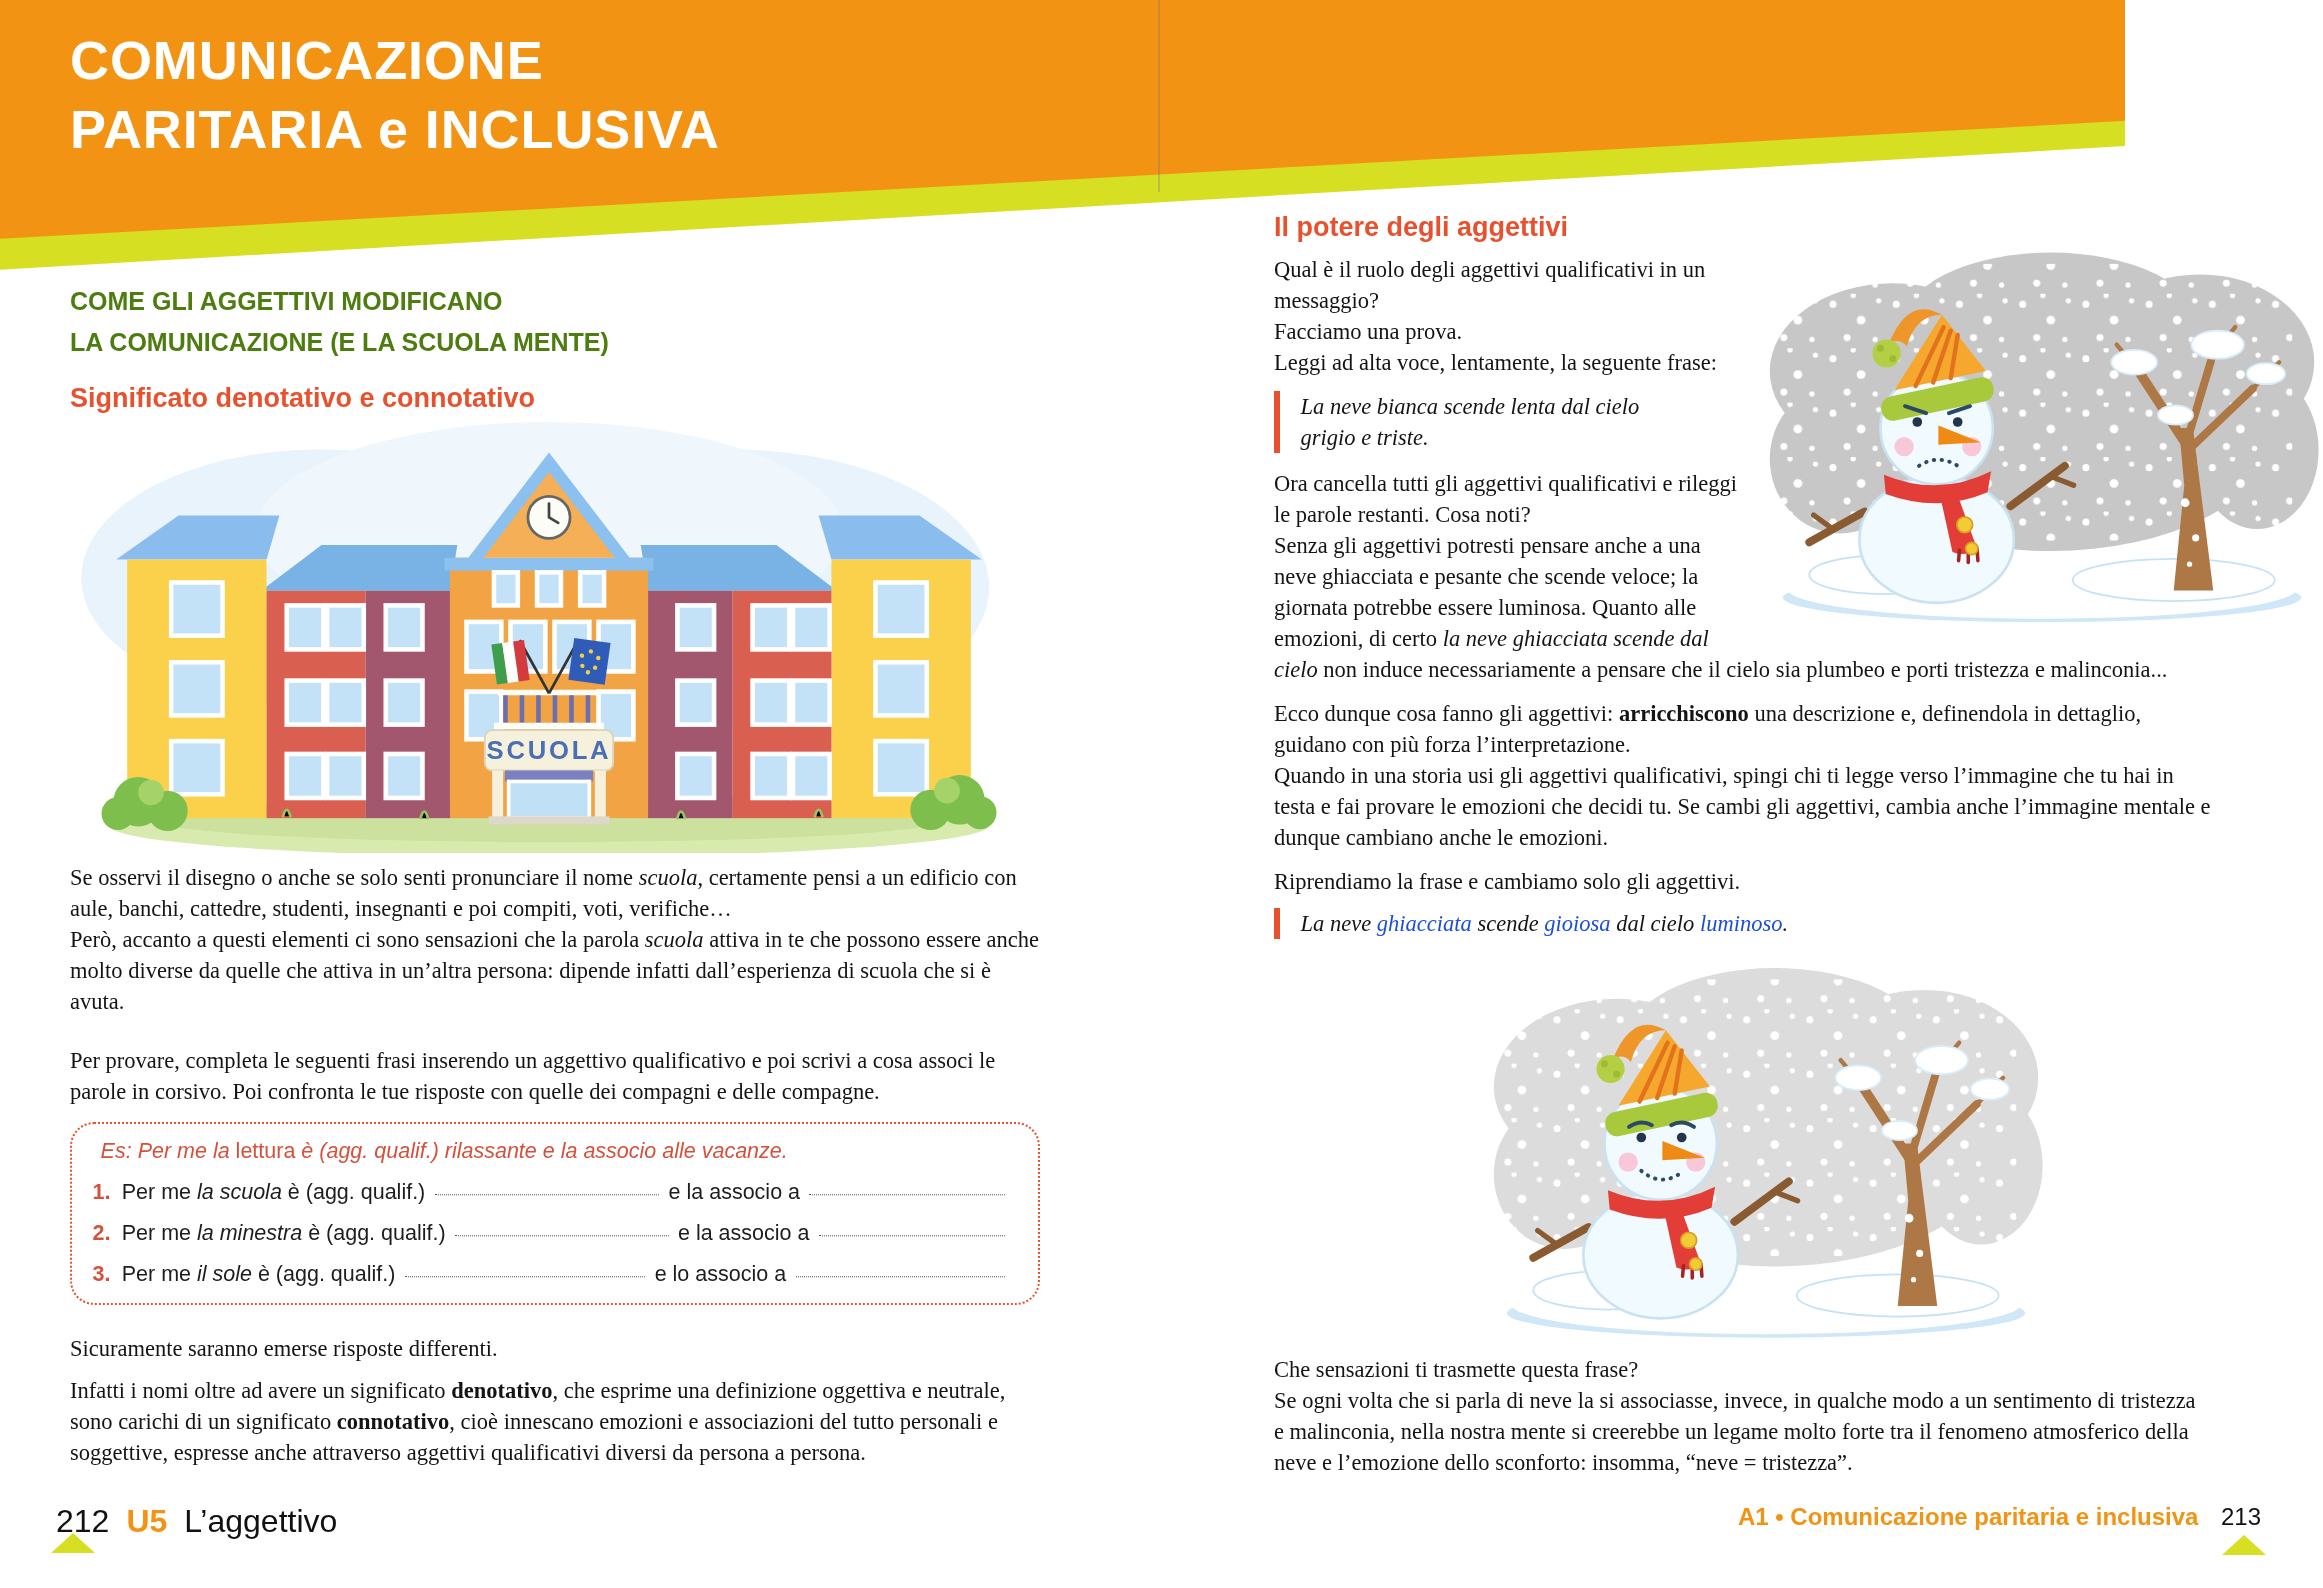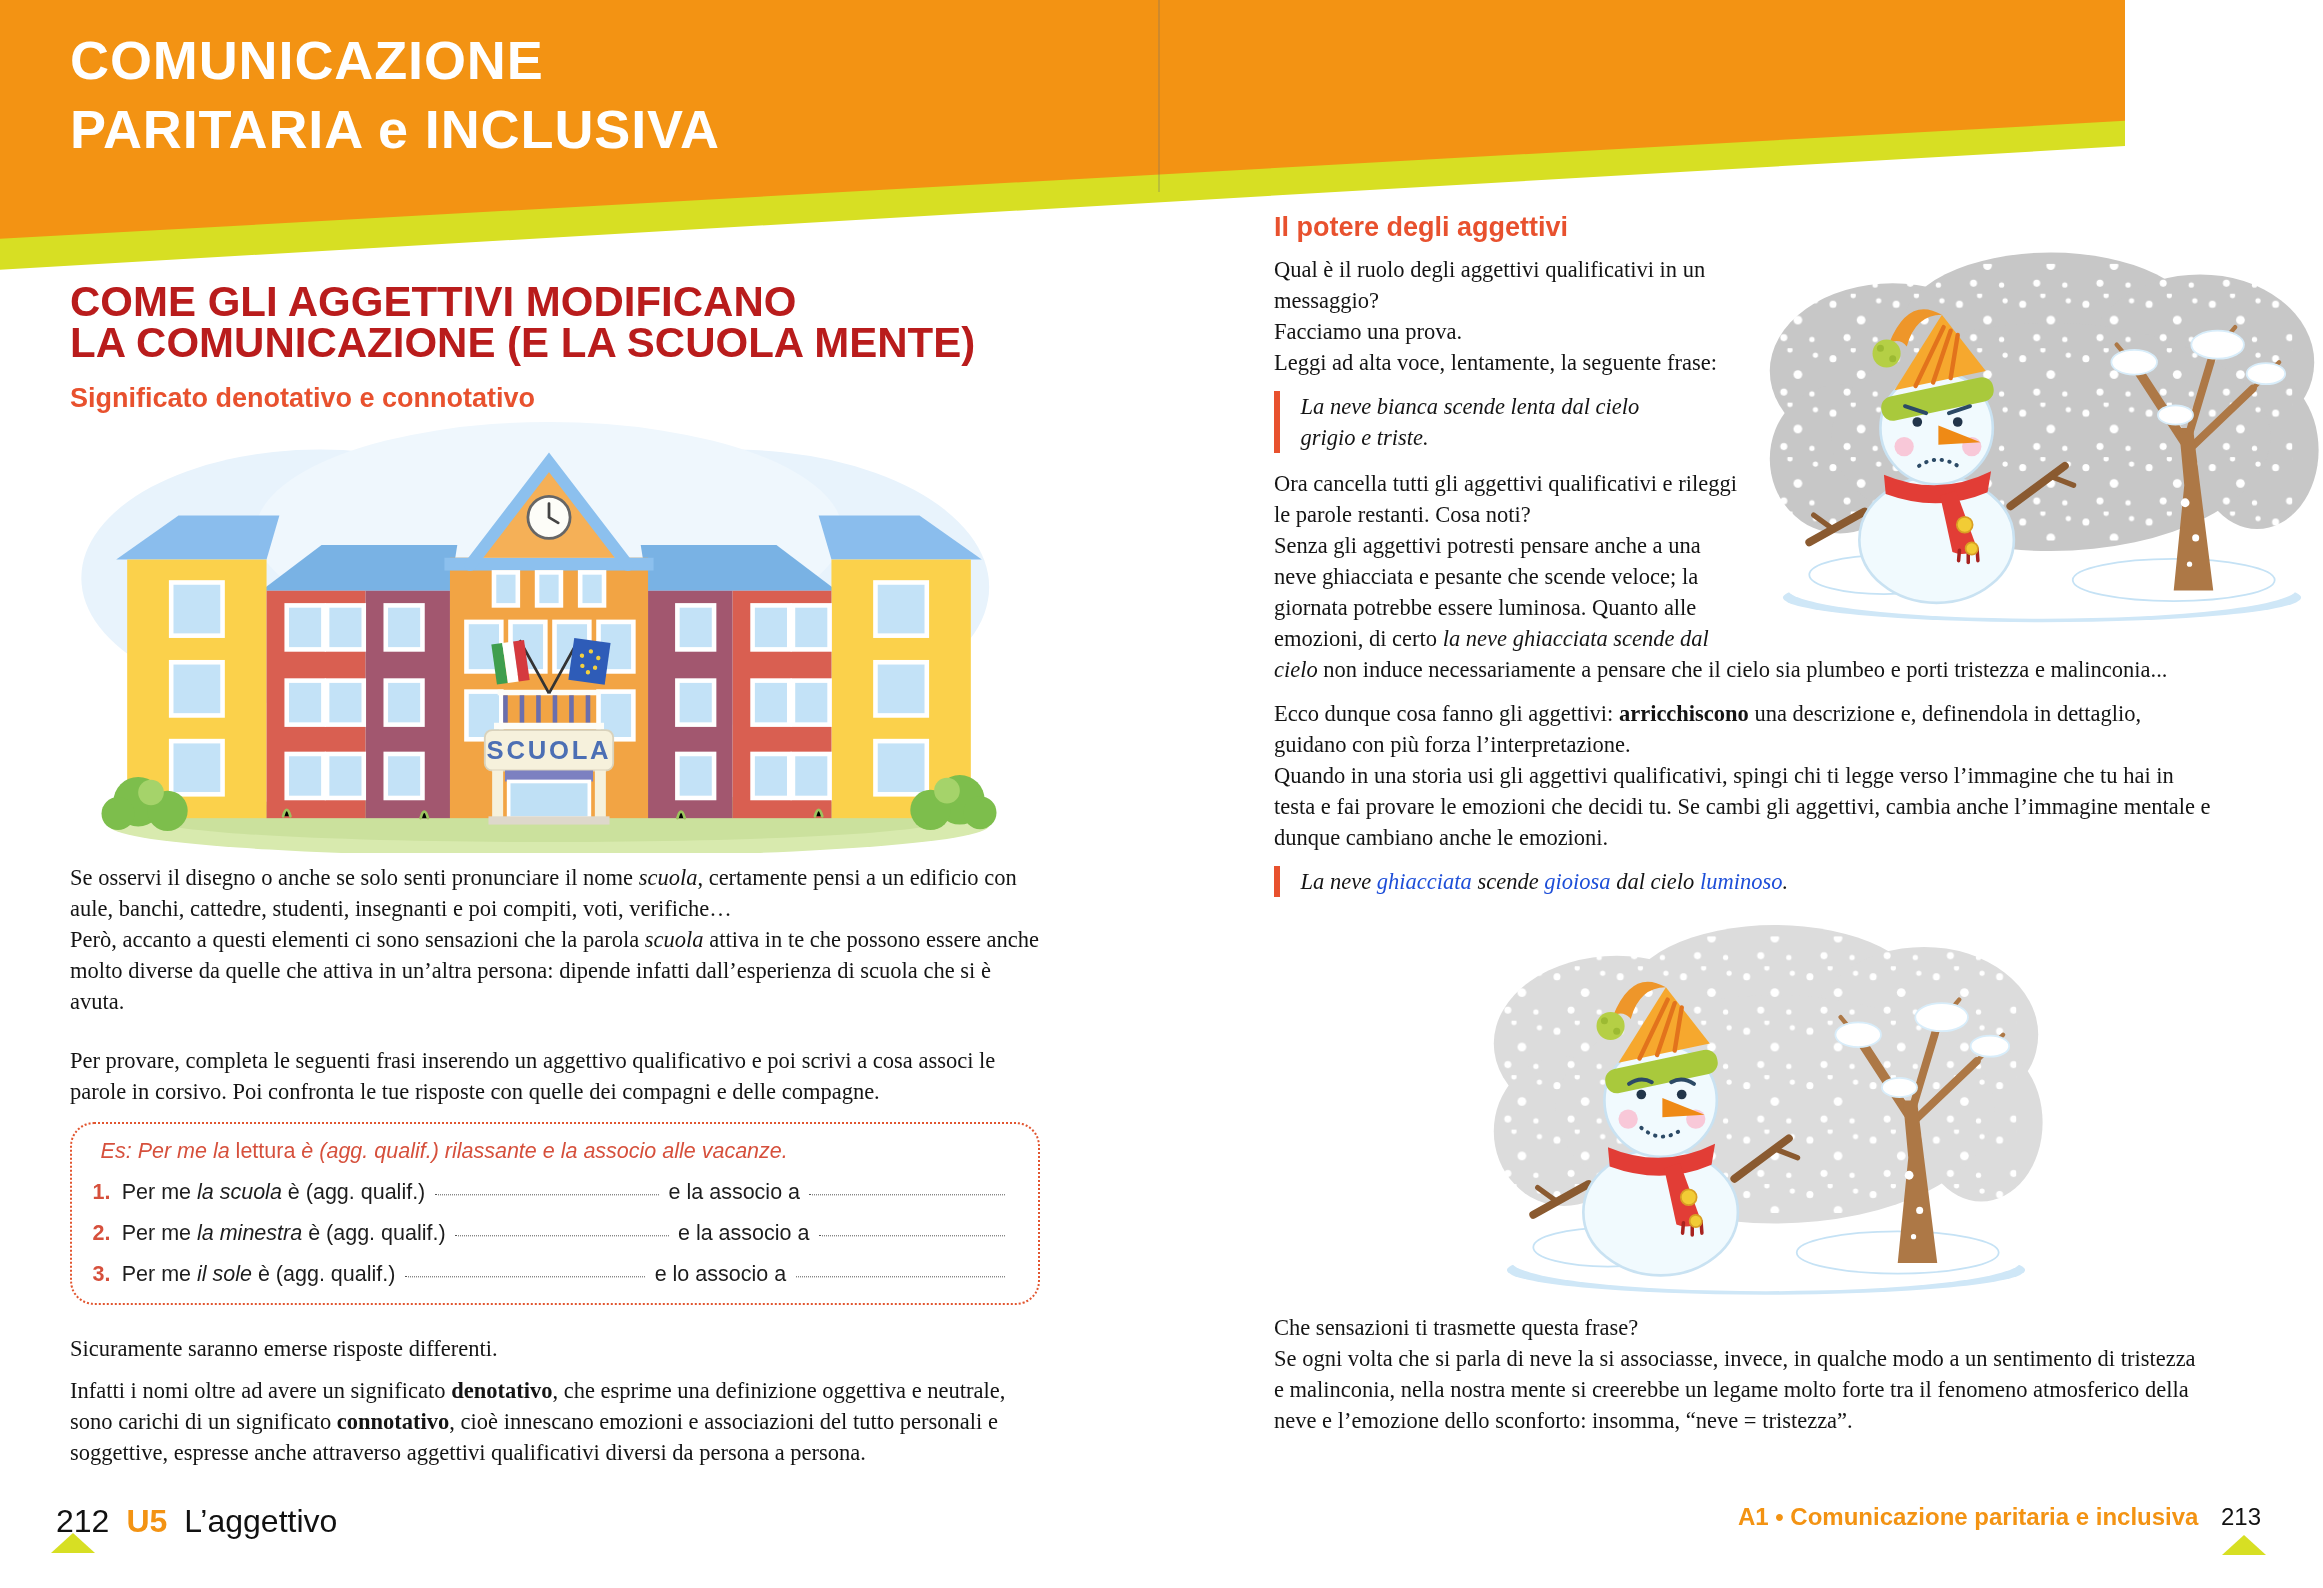--- a/index.html
+++ b/index.html
@@ -13,21 +13,21 @@
   .banner-orange{position:absolute;left:0;top:0;width:100%;height:281px;background:#F39313;
     clip-path:polygon(0 0,100% 0,100% 43%,0 85%);}
   .banner-title{position:absolute;left:70px;top:26px;margin:0;color:#fff;
     font-weight:bold;font-size:54px;line-height:69px;letter-spacing:0.9px;}
   .gutter-line{position:absolute;left:1158px;top:0;width:1.9px;height:192px;background:rgba(110,110,110,.28);}
 
   
   .col-left{position:absolute;left:70px;top:281px;width:970px;}
   .col-right{position:absolute;left:1274px;top:211px;width:937px;}
 
-  .h1-orange{margin:0 0 19px 0;color:#b91c1c;font-weight:bold;font-size:42px;line-height:41px;}
+  .h1-orange{margin:0 0 19px 0;color:#4d7c0f;font-weight:bold;font-size:25px;line-height:41px;}
   .h2-red{margin:0 0 7.5px 0;color:#E8512E;font-weight:bold;font-size:27px;line-height:32px;}
   .col-right .h2-red{margin-bottom:11.2px;}
 
   .body-serif{font-family:"Liberation Serif",serif;font-size:22.5px;line-height:31px;color:#141414;margin:0 0 13px 0;}
   .bold{font-weight:normal;margin-top:28px;}
   .i{font-style:italic;}
   .b{font-weight:bold;}
   .u{font-style:normal;}
   .o{color:#1d4ed8;}
 
@@ -344,20 +344,21 @@
     </div>
 
     <p class="body-serif"><span>Qual è il ruolo degli aggettivi qualificativi in un messaggio?</span><br><span>Facciamo una prova.</span><br><span>Leggi ad alta voce, lentamente, la seguente frase:</span></p>
 
     <div class="quote">
       <p><span>La neve bianca scende lenta dal cielo</span><br><span>grigio e triste.</span></p>
     </div>
 
     <p class="body-serif"><span>Ora cancella tutti gli aggettivi qualificativi e rileggi le parole restanti. Cosa noti?</span><br><span>Senza gli aggettivi potresti pensare anche a una neve ghiacciata e pesante che scende veloce; la giornata potrebbe essere luminosa. Quanto alle emozioni, di certo </span><span class="i">la neve ghiacciata scende dal cielo</span><span> non induce necessariamente a pensare che il cielo sia plumbeo e porti tristezza e malinconia...</span></p>
     <p class="body-serif"><span>Ecco dunque cosa fanno gli aggettivi: </span><span class="b">arricchiscono</span><span> una descrizione e, definendola in dettaglio, guidano con più forza l’interpretazione.</span><br><span>Quando in una storia usi gli aggettivi qualificativi, spingi chi ti legge verso l’immagine che tu hai in testa e fai provare le emozioni che decidi tu. Se cambi gli aggettivi, cambia anche l’immagine mentale e dunque cambiano anche le emozioni.</span></p>
+    <p class="body-serif" style="margin-bottom:11.2px;">Riprendiamo la frase e cambiamo solo gli aggettivi.</p>
 
     <div class="quote q2">
       <p><span>La neve </span><span class="o">ghiacciata</span><span> scende </span><span class="o">gioiosa</span><span> dal cielo </span><span class="o">luminoso</span><span>.</span></p>
     </div>
 
     <div class="illo2">
       <svg viewBox="0 0 640 440" width="562" height="394" style="--cloud:#DCDCDC;--sad:0;--happy:1">
         <use href="#snowscene"></use>
       </svg>
     </div>

